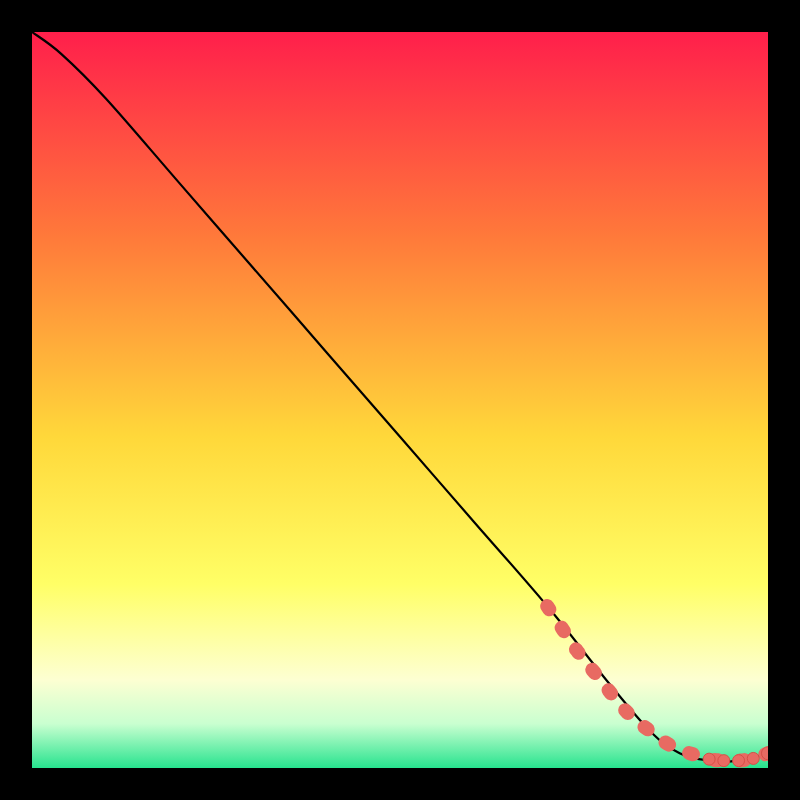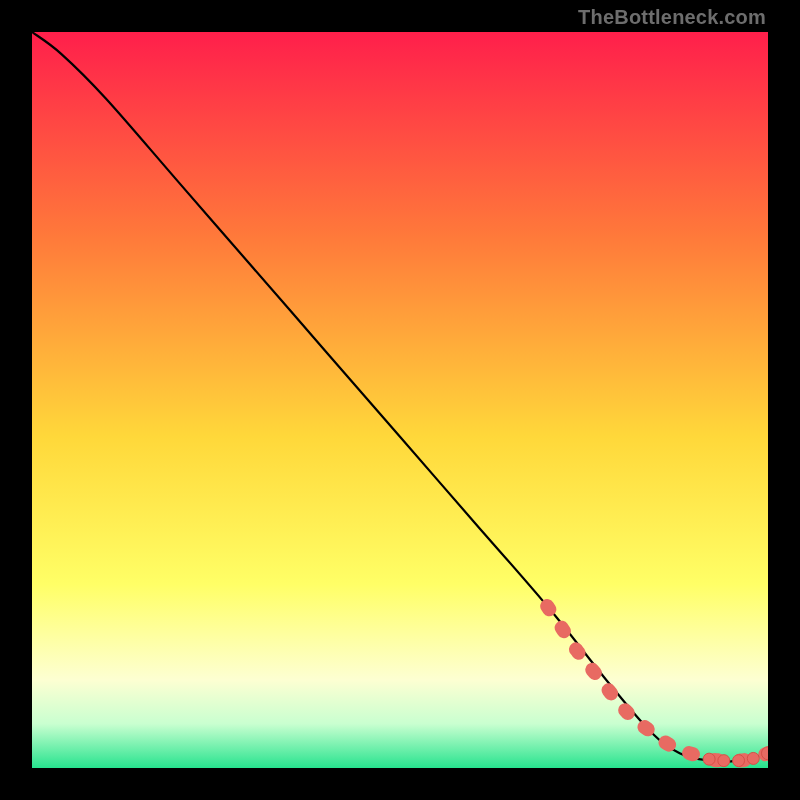--- a/index.html
+++ b/index.html
@@ -35,21 +35,20 @@
     font-size: 20px;
     font-weight: 700;
     color: #6d6d6d;
     letter-spacing: 0.2px;
   }
 </style>
 </head>
 <body>
 
 <div class="stage">
-  <div class="watermark">TheBottleneck.com</div>
   <div class="plot">
     <svg class="gradient" viewBox="0 0 736 736" preserveAspectRatio="none">
       <defs>
         <linearGradient id="bg-grad" x1="0" y1="0" x2="0" y2="1">
           <stop id="g0" offset="0%" stop-color="#ff1f4b"></stop>
           <stop id="g1" offset="28%" stop-color="#ff7a3a"></stop>
           <stop id="g2" offset="55%" stop-color="#ffd83a"></stop>
           <stop id="g3" offset="75%" stop-color="#ffff66"></stop>
           <stop id="g4" offset="88%" stop-color="#fdffd2"></stop>
           <stop id="g5" offset="94%" stop-color="#c9ffd0"></stop>

